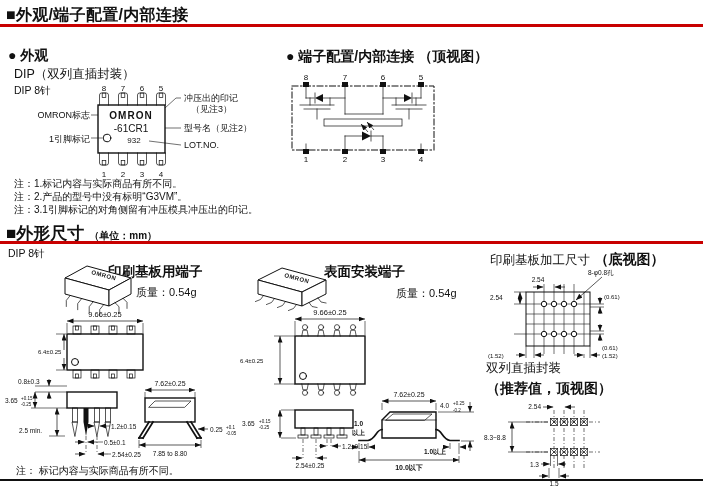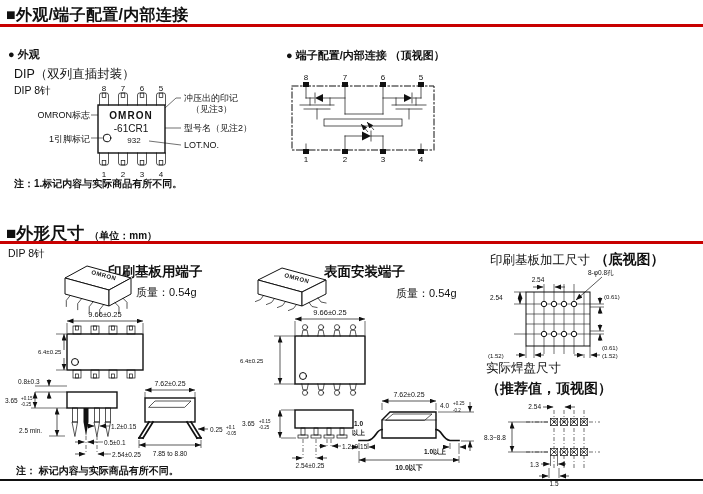--- a/index.html
+++ b/index.html
@@ -4,26 +4,26 @@
 <style>
 *{margin:0;padding:0;box-sizing:border-box}
 html,body{width:703px;height:494px}
 body{background:#fff;font-family:"Liberation Sans","DejaVu Sans",sans-serif;color:#111;position:relative;overflow:hidden}
 .abs{position:absolute;white-space:nowrap}
 .h1{font-size:16px;font-weight:bold;letter-spacing:.3px}
 .h2t{font-size:17px;font-weight:bold}
 .h2u{font-size:10px;font-weight:bold;margin-left:5px}
 .redline{position:absolute;left:0;width:703px;background:#c80000}
 .blackline{position:absolute;left:0;width:703px;height:2px;background:#111}
-.sub11{font-size:11px;font-weight:bold}
+.sub11{font-size:14px;font-weight:bold}
 .t12b{font-size:12.5px;font-weight:normal}
 .t10{font-size:10.5px}
 .t13b{font-size:13.5px;font-weight:bold}
 .t11b{font-size:11px;font-weight:normal}
-.note{font-size:10px;font-weight:700;line-height:13px}
+.note{font-size:10px;font-weight:400;line-height:13px}
 .t9{font-size:14px}
 svg{position:absolute;overflow:visible}
 svg text{fill:#111;font-family:"Liberation Sans","DejaVu Sans",sans-serif}
 .ln{fill:none;stroke:#111;stroke-width:1;stroke-linecap:square}
 .th{stroke-width:1.4}
 .tn{stroke-width:0.7}
 .tk{stroke-width:1.7}
 .fl{fill:#111;stroke:none}
 .wh{fill:#fff;stroke:#111;stroke-width:1}
 .dim{fill:none;stroke:#111;stroke-width:0.7;marker-end:url(#ah)}
@@ -141,20 +141,22 @@
     <line class="dim" x1="86" y1="58" x2="79" y2="50"></line>
   </g>
   <text class="f8 mid" x="18" y="90">1</text>
   <text class="f8 mid" x="57" y="90">2</text>
   <text class="f8 mid" x="95" y="90">3</text>
   <text class="f8 mid" x="133" y="90">4</text>
 </svg>
 
 <div class="abs note" style="left:14px;top:177px">
   <div>注：1.标记内容与实际商品有所不同。</div>
+  <div>注：2.产品的型号中没有标明“G3VM”。</div>
+  <div>注：3.1引脚标记的对角侧留有冲压模具冲压出的印记。</div>
 </div>
 
 <div class="abs" style="left:6px;top:222px">
   <span class="h2t">■外形尺寸</span><span class="h2u">（单位：mm）</span>
 </div>
 <div class="redline" style="top: 241px; height: 2.5px; background: rgb(200, 0, 0);"></div>
 
 <div class="abs t10" style="left:8px;top:247px">DIP 8针</div>
 <div class="abs t13b" style="left:108px;top:263px">印刷基板用端子</div>
 <div class="abs t11b" style="left:136px;top:285px">质量：0.54g</div>
@@ -429,21 +431,21 @@
   <line class="dim" x1="38" y1="89" x2="47.2" y2="89"></line>
     <line class="dim" x1="66" y1="89" x2="56.8" y2="89"></line>
   <text class="f6" x="10" y="92">(1.52)</text>
   <line class="ext" x1="106" y1="88" x2="106" y2="92"></line>
     <line class="ext" x1="112" y1="80" x2="112" y2="92"></line>
   <line class="dim" x1="96" y1="89" x2="105.2" y2="89"></line>
     <line class="dim" x1="122" y1="89" x2="112.8" y2="89"></line>
   <text class="f6" x="124" y="92">(1.52)</text>
 </svg>
 
-<div class="abs t12b" style="left:486px;top:360px">实际焊盘尺寸</div>
+<div class="abs t12b" style="left:486px;top:360px">双列直插封装</div>
 <div class="abs t9 b" style="left:486px;top:380px">（推荐值，顶视图）</div>
 
 <svg style="left:482px;top:392px" width="185" height="100" viewBox="0 0 185 100">
   <g class="ext dd2">
     <line x1="72" y1="18" x2="72" y2="78"></line>
       <line x1="82" y1="18" x2="82" y2="78"></line>
     <line x1="92" y1="18" x2="92" y2="78"></line>
       <line x1="102" y1="18" x2="102" y2="78"></line>
     <line x1="44" y1="30" x2="118" y2="30"></line>
       <line x1="44" y1="60" x2="118" y2="60"></line>

